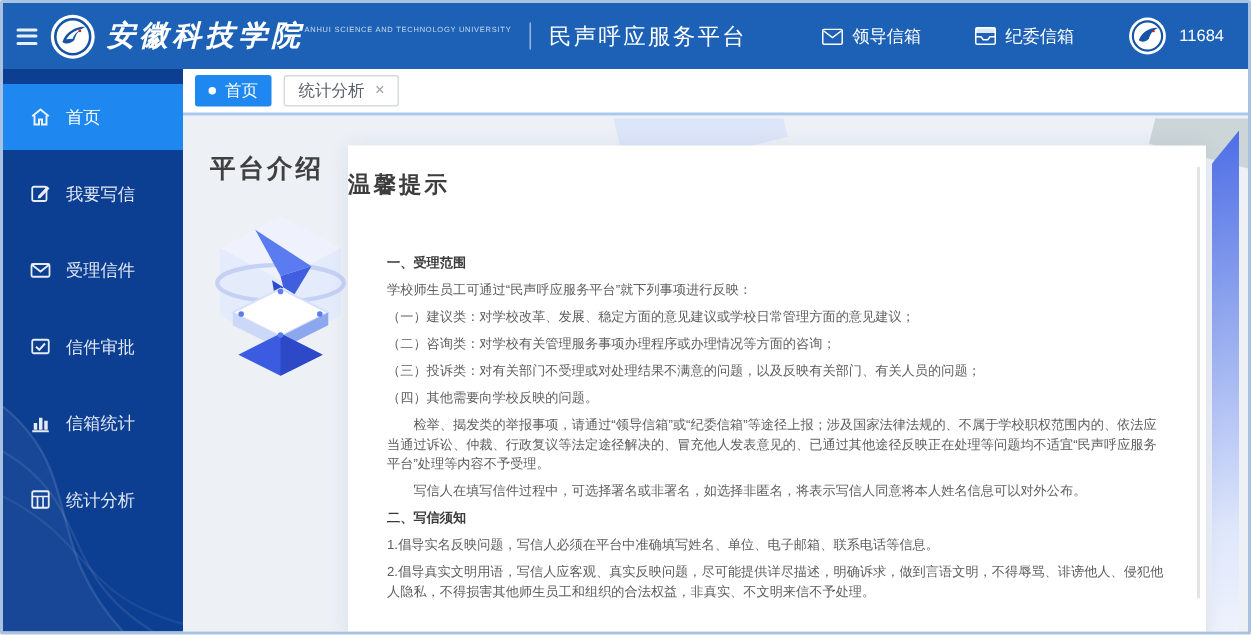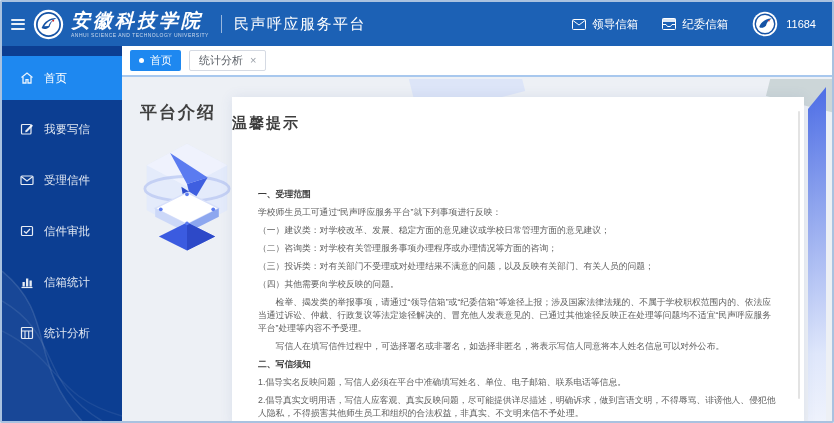--- a/index.html
+++ b/index.html
@@ -10,26 +10,26 @@
     font-family:"Liberation Sans",sans-serif;
   }
   
   .hdr{
     position:absolute;top:0;left:0;right:0;height:44px;background:#1c61b5;
     display:flex;align-items:center;color:#fff;z-index:30;
   }
   .burger{width:14px;margin:0 8px 0 9px;cursor:pointer;}
   .burger span{display:block;height:2px;background:rgba(255,255,255,.9);margin:2.5px 0;border-radius:1px;}
   .logo{width:31px;height:31px;flex:0 0 auto;}
-  .uni{margin-left:7px;display:flex;flex-direction:column;line-height:1;}
+  .uni{margin-left:7px;display:flex;flex-direction:row;line-height:1;}
   .uni-cn{font-family:"DejaVu Serif",serif;font-style:italic;font-weight:bold;font-size:19px;letter-spacing:3px;white-space:nowrap;}
   .uni-en{font-size:5px;letter-spacing:.5px;color:rgba(255,255,255,.75);margin-top:3px;white-space:nowrap;}
   .hdr-div{width:1px;height:18px;background:rgba(255,255,255,.55);margin:0 12px;}
   .plat{font-size:15px;font-weight:normal;letter-spacing:1.5px;white-space:nowrap;}
-  .hdr-right{margin-left:auto;display:flex;align-items:center;gap:24px;margin-right:16px;}
+  .hdr-right{margin-left:auto;display:flex;align-items:center;gap:36px;margin-right:16px;}
   .hdr-link{display:flex;align-items:center;gap:6px;font-size:11.5px;cursor:pointer;white-space:nowrap;}
   .hdr-link svg{display:block;}
   .who{display:flex;align-items:center;gap:8px;}
   .avatar{width:26px;height:26px;}
   .uid{font-size:11px;}
   
   .side{
     position:absolute;top:44px;left:0;bottom:0;width:120px;background:#0c3e92;z-index:20;overflow:hidden;
   }
   .side-item{
@@ -67,21 +67,21 @@
   
   .intro{position:absolute;left:18px;top:22px;width:96px;}
   .intro-title{font-size:17px;font-weight:bold;color:#404040;letter-spacing:2px;white-space:nowrap;}
   .illus{margin-top:16px;width:94px;height:118px;}
   
   .card{
     position:absolute;left:110px;top:18px;width:572px;bottom:-6px;background:#fff;
     box-shadow:0 0 12px rgba(60,90,160,.10);overflow:hidden;
   }
   .card-title{margin-top:17px;text-align:left;font-size:15px;font-weight:bold;color:#3d3d3d;letter-spacing:2px;}
-  .card-body{margin-top:55px;padding:0 26px;font-size:8.8px;color:#5e5e5e;}
+  .card-body{margin-top:36px;padding:0 26px;font-size:8.8px;color:#5e5e5e;}
   .card-body p{margin:0 0 5px 0;line-height:13px;}
   .p-bold{font-weight:bold;color:#3a3a3a;}
   .ind2{text-indent:2em;}
   .scrollline{position:absolute;right:4px;top:14px;bottom:28px;width:2px;background:#e3e3e3;border-radius:1px;cursor:pointer;}
 </style>
 </head>
 <body>
 
 <div class="window">
 

